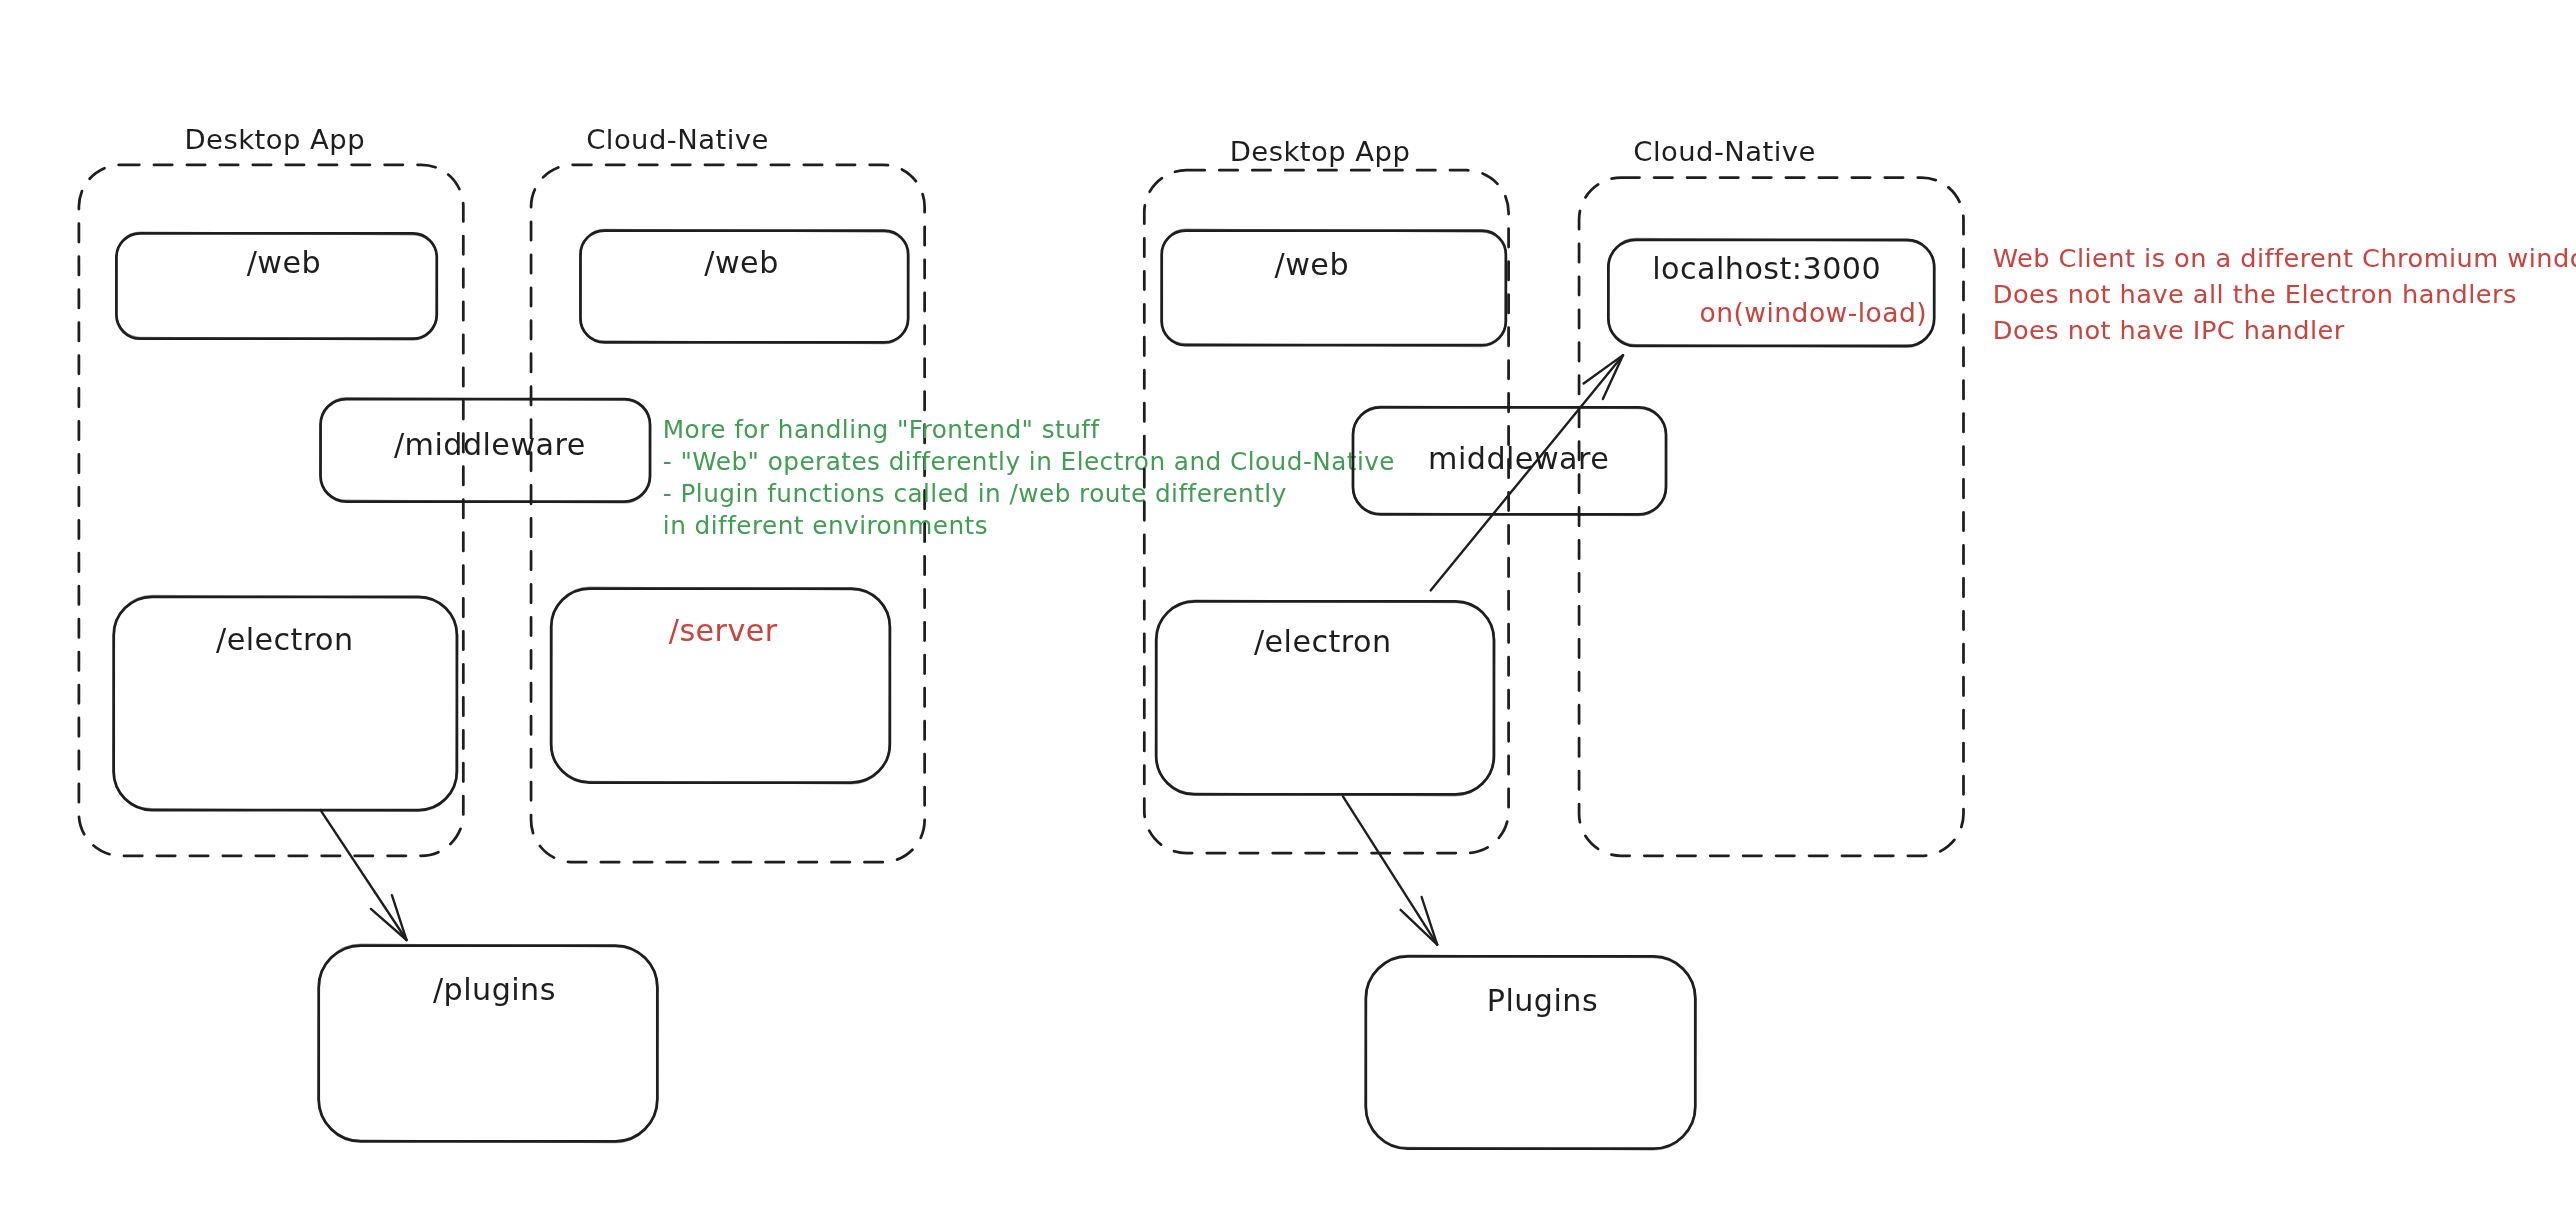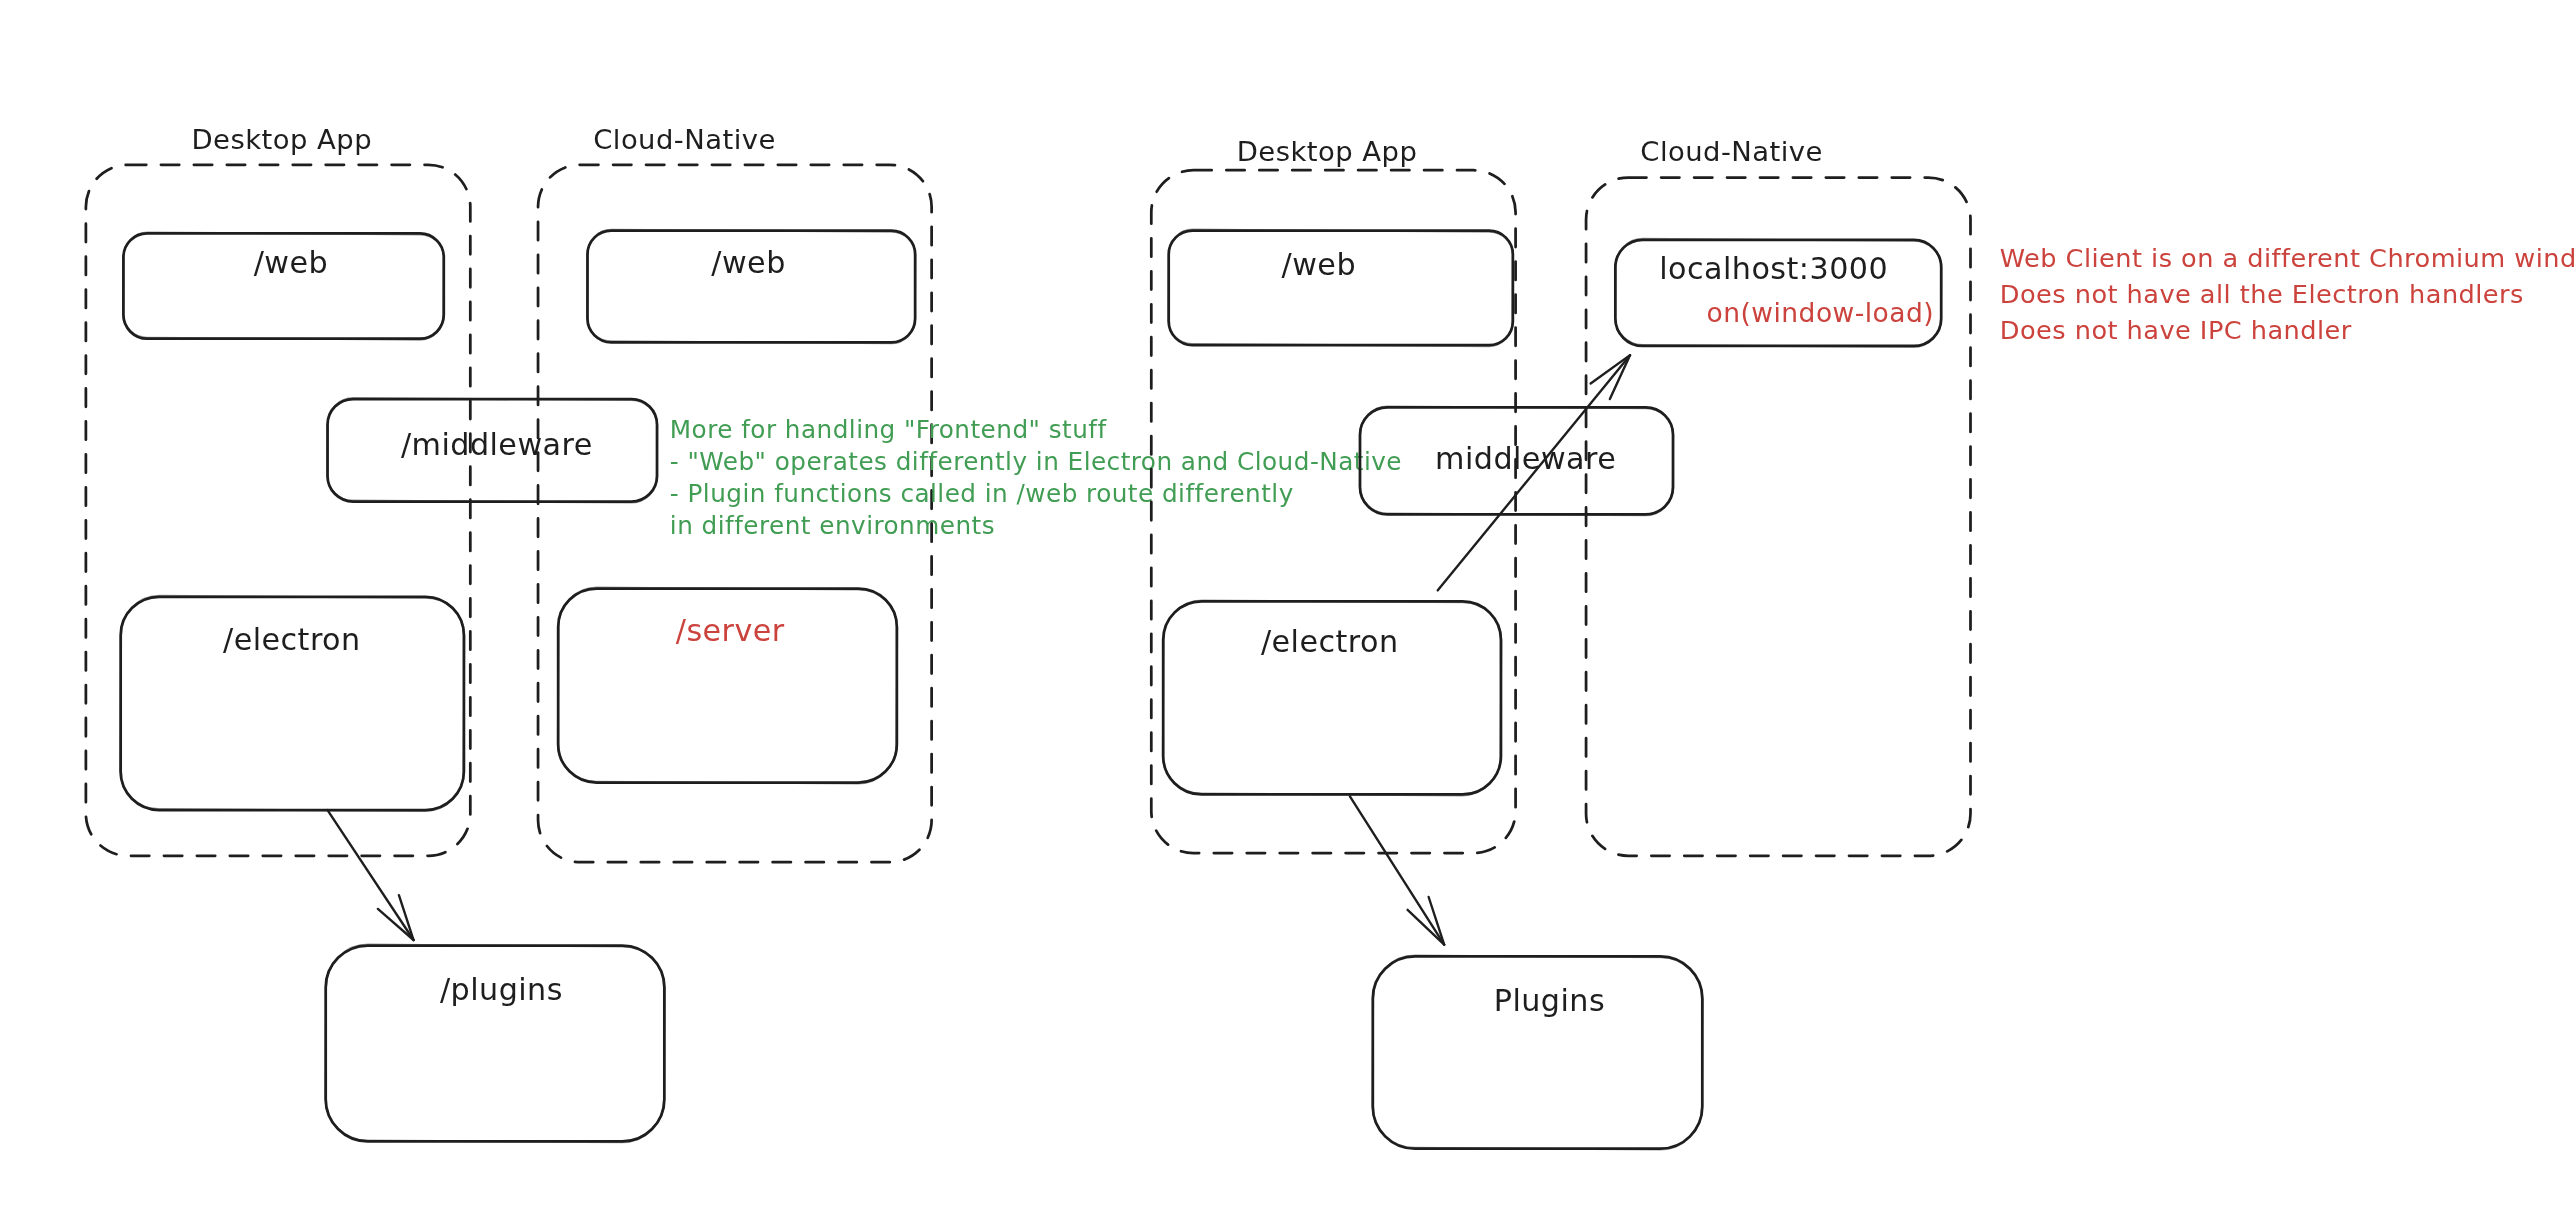--- a/index.html
+++ b/index.html
@@ -11,21 +11,20 @@
     width: 2576px;
     height: 1232px;
     font-family: "DejaVu Sans", sans-serif;
     overflow: hidden;
   }
   #canvas-wrap {
     position: relative;
     width: 2240px;
     height: 1232px;
     background: var(--bg, #ffffff);
-    padding-left: 7px;
   }
   svg { display: block; }
 
   
   .container-rect {
     fill: none;
     stroke: var(--ink, #1e1e1e);
     stroke-width: 3;
     stroke-dasharray: 20 16;
     stroke-linecap: round;

